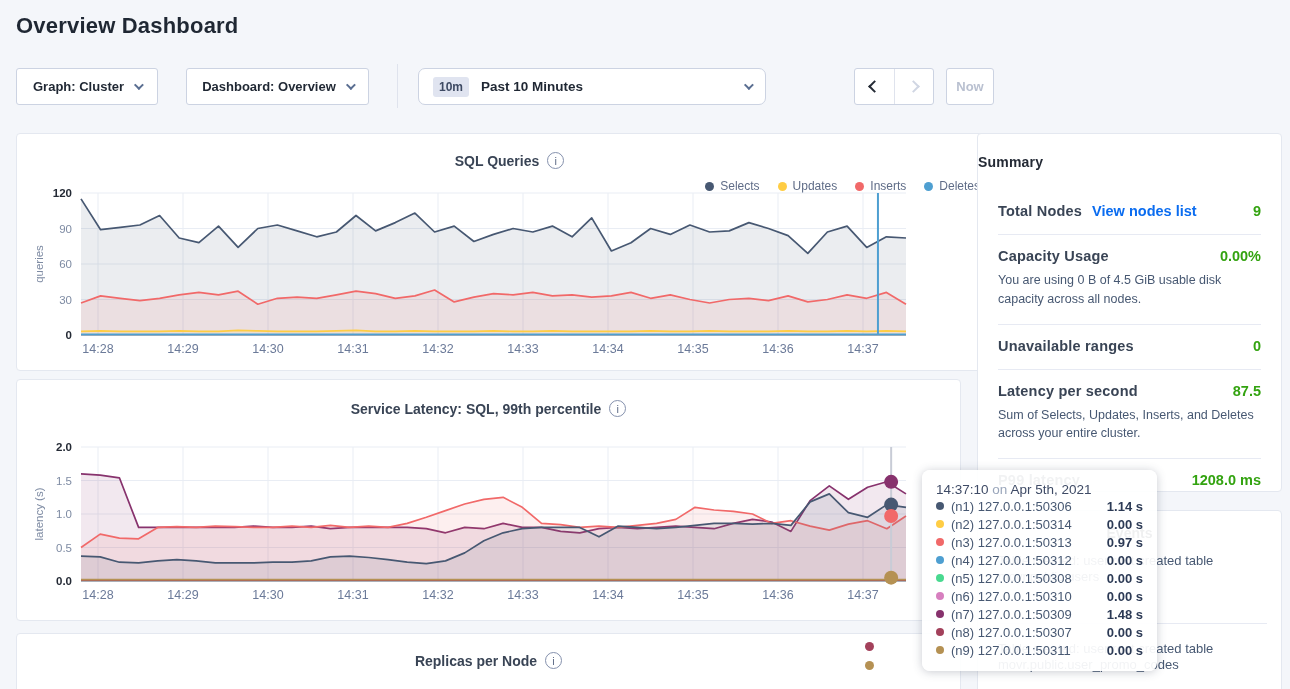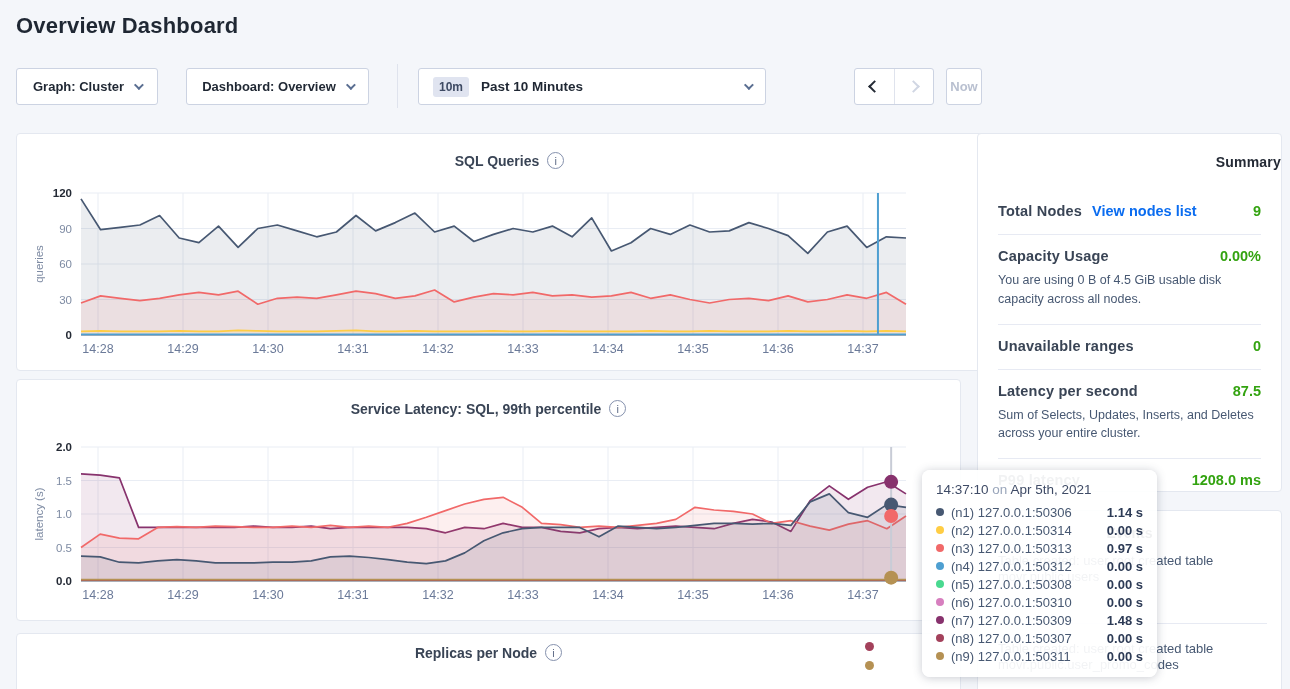--- a/index.html
+++ b/index.html
@@ -11,76 +11,76 @@
   .page-title { position:absolute; left:16px; top:13px; font-size:22px; font-weight:600; color:#1f2733; letter-spacing:.2px; }
 
   
   .ctl { position:absolute; top:68px; height:37px; background:#fff; border:1px solid #ccd3e2; border-radius:3px;
          display:flex; align-items:center; font-size:13px; font-weight:700; color:#1f2733; cursor:pointer; }
   .dd-graph { left:16px; width:142px; justify-content:center; gap:10px; }
   .dd-dash  { left:186px; width:183px; justify-content:center; gap:10px; }
   .chev { width:7px; height:7px; border-right:2px solid #5a6e91; border-bottom:2px solid #5a6e91;
           transform:rotate(45deg) translateY(-2px); display:inline-block; }
   .vdiv { position:absolute; left:397px; top:64px; height:44px; width:1px; background:#dfe3ed; }
-  .range { left:418px; width:348px; padding:0 14px; }
+  .range { left:418px; width:348px; padding:0 14px;border-radius:7px; }
   .badge { background:#e0e4f0; color:#3e4a63; font-size:12px; font-weight:700; border-radius:3px; padding:3px 6px; }
   .range-label { margin-left:12px; font-size:13.5px; }
   .range .chev { margin-left:auto; }
   .nav-group { position:absolute; left:854px; top:68px; width:80px; height:37px; background:#fff; border:1px solid #ccd3e2; border-radius:3px; display:flex; }
   .nav-btn { flex:1; display:flex; align-items:center; justify-content:center; cursor:pointer; background:transparent; border:none; }
   .nav-btn + .nav-btn { border-left:1px solid #dfe3ed; }
   .arr { width:9px; height:9px; border-right:2.6px solid #242a35; border-bottom:2.6px solid #242a35; }
   .arr-left  { transform:rotate(135deg); }
   .arr-right { transform:rotate(-45deg); border-color:#d0d6e3; }
-  .now-btn { left:946px; width:36px; justify-content:center; color:#b9c0d0; cursor:default; }
+  .now-btn { left:946px; width:48px; justify-content:center; color:#b9c0d0; cursor:default; }
 
   
   .card { position:absolute; background:#fff; border:1px solid #e4e8f0; border-radius:4px; }
   .card-sql  { left:16px; top:133px; width:987px; height:238px; }
   .card-lat  { left:16px; top:379px; width:945px; height:242px; }
   .card-rep  { left:16px; top:633px; width:945px; height:140px; }
   .card-sum  { left:977px; top:133px; width:305px; height:359px; overflow:hidden; }
   .card-evt  { left:977px; top:510px; width:305px; height:200px; overflow:hidden; }
 
   .chart-title { display:flex; justify-content:center; align-items:center; gap:8px; font-size:14px; font-weight:700; color:#394455; }
-  .t-sql { margin-top:18px; } .t-lat { margin-top:20px; } .t-rep { margin-top:10px; }
+  .t-sql { margin-top:18px; } .t-lat { margin-top:20px; } .t-rep { margin-top:18px; }
   .info-icon { width:17px; height:17px; border:1px solid #8591ad; border-radius:50%; color:#5f6c87; font-size:11px; font-weight:400;
                display:flex; align-items:center; justify-content:center; }
 
   .legend { position:absolute; top:45px; right:22px; display:flex; gap:18px; }
   .leg-item { display:flex; align-items:center; gap:6px; font-size:12px; color:#5f6c87; cursor:pointer; }
   .leg-dot { width:9px; height:9px; border-radius:50%; }
 
   .chart-svg { position:absolute; left:0; }
   #chart-0 { top:46px; }
   #chart-1 { top:54px; }
 
   .rep-dot { position:absolute; width:9px; height:9px; border-radius:50%; right:86px; }
 
   
-  .sum-head { text-align:right; font-size:14px; font-weight:700; color:#242a35; padding:20px 0 20px; letter-spacing:.2px; }
+  .sum-head { text-align:left; font-size:14px; font-weight:700; color:#242a35; padding:20px 0 20px; letter-spacing:.2px; }
   .sum-body { padding:0 20px; }
   .sum-block { padding:13px 0 15px; }
   .sum-block + .sum-block { border-top:1px solid #e7eaf3; }
   .sum-row { display:flex; align-items:flex-start; gap:10px; }
   .sum-label { font-size:14.5px; font-weight:700; color:#394455; letter-spacing:.2px; }
   .sum-value { margin-left:auto; font-size:14.5px; font-weight:700; color:#33a310; }
   .sum-link { font-size:14.5px; font-weight:700; color:#0a6cf0; cursor:pointer; }
   .sum-desc { margin-top:7px; font-size:12.5px; line-height:1.5; color:#475872; }
 
   
   .evt-head { position:absolute; top:14px; left:0; right:0; text-align:center; font-size:14px; font-weight:700; color:#242a35; }
   .evt-item { position:absolute; left:20px; right:14px; font-size:13px; line-height:16px; color:#475872; }
   .evt-1 { top:42px; } .evt-2 { top:130px; }
   .evt-div { position:absolute; left:20px; right:14px; top:112px; height:1px; background:#e7eaf3; }
 
   
   .tooltip { position:absolute; left:922px; top:470px; width:235px; background:rgba(255,255,255,0.93);
              border-radius:8px; box-shadow:0 1px 10px rgba(60,70,90,0.28); padding:12px 14px; z-index:50; }
-  .tt-head { font-size:13.5px; color:#3f4b66; margin-bottom:6px; }
+  .tt-head { font-size:13.5px; color:#3f4b66; }
   .tt-on { color:#9aa6bb; }
   .tt-row { display:flex; align-items:center; gap:7px; height:18px; font-size:13px; color:#475872; }
   .tt-dot { width:8px; height:8px; border-radius:50%; flex:none; }
   .tt-val { margin-left:auto; font-weight:700; color:#2c3a55; }
 </style>
 </head>
 <body>
 
 <div class="page">
 
@@ -108,20 +108,38 @@
       <span class="arr arr-right"></span>
     </button>
   </div>
   <button class="ctl now-btn">Now</button>
 
   <div class="card card-sql">
     <div class="chart-title t-sql">
       <span>SQL Queries</span>
       <span class="info-icon">i</span>
     </div>
+    <div class="legend" id="sql-legend">
+        <div class="leg-item">
+          <span class="leg-dot" style="background: rgb(71, 88, 114);"></span>
+          <span>Selects</span>
+        </div>
+        <div class="leg-item">
+          <span class="leg-dot" style="background: rgb(255, 205, 68);"></span>
+          <span>Updates</span>
+        </div>
+        <div class="leg-item">
+          <span class="leg-dot" style="background: rgb(241, 105, 105);"></span>
+          <span>Inserts</span>
+        </div>
+        <div class="leg-item">
+          <span class="leg-dot" style="background: rgb(78, 159, 209);"></span>
+          <span>Deletes</span>
+        </div>
+      </div>
     <svg id="chart-0" class="chart-svg" width="945" height="192">
         <line x1="81" y1="13" x2="81" y2="155" stroke="#e9edf4" stroke-width="1"></line>
         <text x="81" y="173" text-anchor="middle" font-size="12.5" fill="#6b7a99">14:28</text>
         <line x1="166" y1="13" x2="166" y2="155" stroke="#e9edf4" stroke-width="1"></line>
         <text x="166" y="173" text-anchor="middle" font-size="12.5" fill="#6b7a99">14:29</text>
         <line x1="251" y1="13" x2="251" y2="155" stroke="#e9edf4" stroke-width="1"></line>
         <text x="251" y="173" text-anchor="middle" font-size="12.5" fill="#6b7a99">14:30</text>
         <line x1="336" y1="13" x2="336" y2="155" stroke="#e9edf4" stroke-width="1"></line>
         <text x="336" y="173" text-anchor="middle" font-size="12.5" fill="#6b7a99">14:31</text>
         <line x1="421" y1="13" x2="421" y2="155" stroke="#e9edf4" stroke-width="1"></line>

